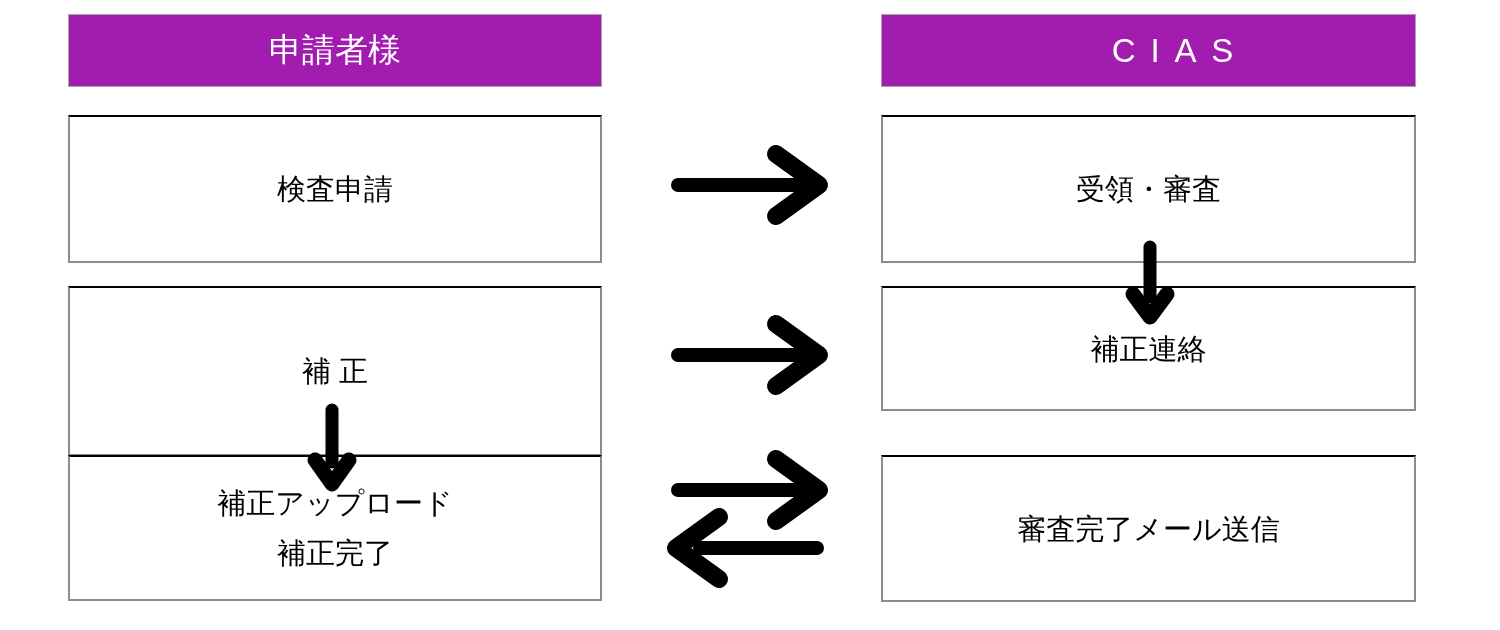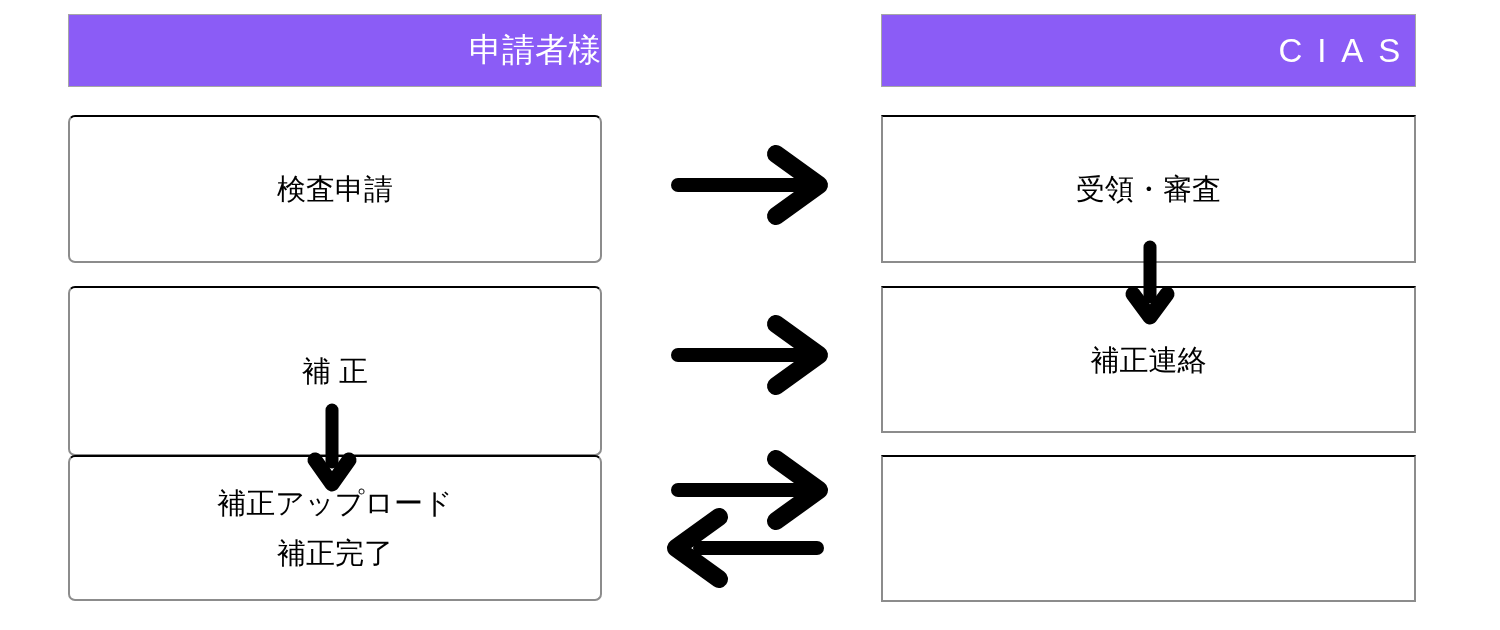--- a/index.html
+++ b/index.html
@@ -2,40 +2,40 @@
 <html lang="ja"><head>
 <meta charset="utf-8">
 <style>
   html,body{margin:0;padding:0;}
   body{
     width:1500px;height:630px;position:relative;background:#ffffff;
     font-family:"Liberation Sans","DejaVu Sans",sans-serif;
     color:#000;overflow:hidden;
   }
   .hdr{
-    position:absolute;top:14px;height:73px;background:#8b5cf6;color:#fff;
-    display:flex;align-items:center;justify-content:flex-end;
+    position:absolute;top:14px;height:73px;background:#a21caf;color:#fff;
+    display:flex;align-items:center;justify-content:center;
     font-size:33px;box-sizing:border-box;border:1px solid #a6a6a6;
   }
   #hdr-applicant{left:68px;width:534px;}
   #hdr-cias{left:881px;width:535px;padding-left:48px;}
   .spaced{letter-spacing:0.45em;text-indent:0.45em;}
   .box{
     position:absolute;background:#fff;box-sizing:border-box;
     border:2px solid #8c8c8c;border-top:2px solid #000;
     display:flex;flex-direction:column;align-items:center;justify-content:center;
     gap:16px;font-size:29px;line-height:34px;color:#000;text-align:center;
   }
-  .col-left{left:68px;width:534px;border-radius:7px;}
+  .col-left{left:68px;width:534px;}
   .col-right{left:881px;width:535px;}
   #box-l1{top:115px;height:148px;}
   #box-l2{top:286px;height:170px;}
   #box-l3{top:455px;height:146px;}
   #box-r1{top:115px;height:148px;}
-  #box-r2{top:286px;height:147px;}
+  #box-r2{top:286px;height:125px;}
   #box-r3{top:455px;height:147px;}
   #arrow-layer{position:absolute;left:0;top:0;width:1500px;height:630px;pointer-events:none;}
   #arrow-layer path{stroke:#000;fill:none;stroke-linecap:round;stroke-linejoin:round;}
   .shaft-h{stroke-width:14px;}
   .head-h{stroke-width:18px;}
   .shaft-v{stroke-width:13px;}
   .head-v{stroke-width:15px;}
 </style>
 </head>
 <body>
@@ -60,20 +60,21 @@
     <span>補正完了</span>
   </div>
 
   <div class="box col-right" id="box-r1">
     <span>受領・審査</span>
   </div>
   <div class="box col-right" id="box-r2">
     <span>補正連絡</span>
   </div>
   <div class="box col-right" id="box-r3">
+    <span>審査完了メール送信</span>
   </div>
 
   <svg id="arrow-layer" width="1500" height="630" viewBox="0 0 1500 630">
 
     <g>
       <path class="shaft-h" d="M678 185 H798"></path>
       <path class="head-h" d="M776 154 L819 185 L776 216"></path>
     </g>
 
     <g>

